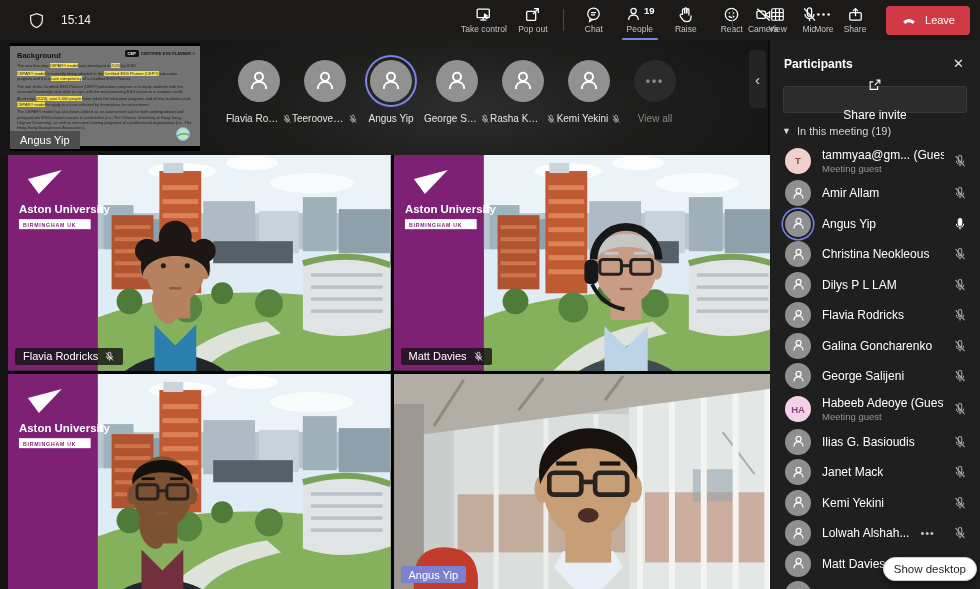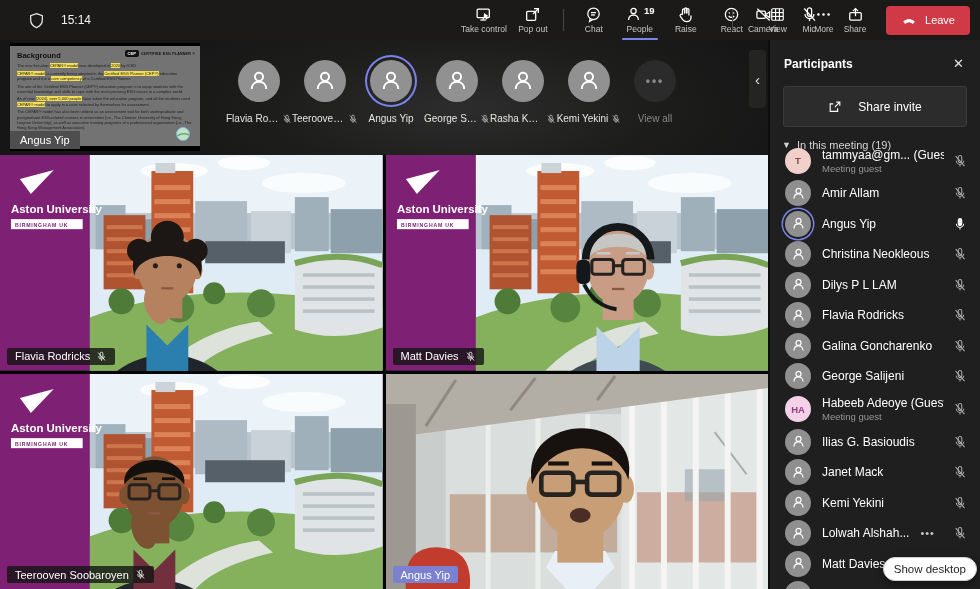--- a/index.html
+++ b/index.html
@@ -49,33 +49,33 @@
   .slide-title{font-size:7.5px;font-weight:bold;color:#111;margin:0 0 3px 0;}
   .slide-logo{position:absolute;top:4px;right:5px;display:flex;align-items:center;gap:2px;}
   .slide-logo-badge{background:#111;color:#fff;font-size:4px;font-weight:bold;padding:1px 3px;border-radius:2px;}
   .slide-logo-text{font-size:3.6px;font-weight:bold;color:#111;letter-spacing:0.2px;}
   .slide-body p{margin:0 0 2.5px 0;font-size:4px;line-height:1.3;color:#222;}
   .slide-body .hl{background:#f3df57;}
   .esg-globe{position:absolute;right:6px;bottom:4px;width:22px;height:16px;}
   .presenter-tag{position:absolute;left:0;bottom:2px;background:#4e4e4e;color:#fff;font-size:11px;padding:3px 10px;}
 
   
-  .grid{position:absolute;top:115px;left:0;width:768px;height:434px;display:grid;grid-template-columns:1fr 1fr;grid-template-rows:1fr 1fr;gap:3px;background:#060606;}
+  .grid{position:absolute;top:115px;left:8px;width:768px;height:434px;display:grid;grid-template-columns:1fr 1fr;grid-template-rows:1fr 1fr;gap:3px;background:#060606;}
   .tile{position:relative;overflow:hidden;background:#1f1f1f;cursor:pointer;}
   .tile svg{width:100%;height:100%;}
   .tile-label{position:absolute;left:7px;bottom:6px;background:rgba(22,22,22,0.82);color:#fff;font-size:11px;padding:2.5px 8px;border-radius:2px;display:flex;align-items:center;gap:6px;white-space:nowrap;}
   .tile-label .icn{width:11px;height:11px;color:#fff;}
   .tile-label.speaking{background:#7b81ce;}
 
   
   .panel{position:absolute;left:770px;top:40px;width:210px;height:549px;background:#1f1f1f;}
   .panel-header{display:flex;align-items:center;justify-content:space-between;padding:14px 14px 4px 14px;}
   .panel-title{font-size:12px;font-weight:bold;color:#fff;margin:0;}
   .panel-close{background:none;border:none;color:#e8e6e3;font-size:13px;cursor:pointer;padding:2px;font-family:inherit;}
-  .share-invite{margin:9px 13px 4px 13px;width:184px;height:41px;background:#2d2c2c;border:1px solid #3b3a39;border-radius:3px;color:#fff;font-size:12px;display:flex;align-items:center;justify-content:center;gap:16px;cursor:pointer;font-family:inherit;}
+  .share-invite{margin:9px 13px 4px 13px;width:184px;height:27px;background:#2d2c2c;border:1px solid #3b3a39;border-radius:3px;color:#fff;font-size:12px;display:flex;align-items:center;justify-content:center;gap:16px;cursor:pointer;font-family:inherit;flex-direction:column;}
   .share-invite .icn{width:14px;height:14px;}
   .section-header{display:flex;align-items:center;gap:6px;padding:8px 14px 4px 12px;color:#d6d4d2;font-size:11px;cursor:pointer;}
   .sec-caret{font-size:9px;color:#d6d4d2;}
   .p-list{position:absolute;top:103px;left:0;right:0;bottom:0;overflow:hidden;}
   .p-row{display:flex;align-items:center;gap:9px;height:30.5px;padding:0 13px;cursor:pointer;}
   .p-row.tall{height:35px;}
   .p-avatar-wrap{width:30px;height:30px;flex:none;display:flex;align-items:center;justify-content:center;border-radius:50%;}
   .p-avatar-wrap.speaking{box-shadow:0 0 0 1.5px #7b83eb;}
   .p-avatar{width:26px;height:26px;border-radius:50%;background:#8f8f8f;display:flex;align-items:center;justify-content:center;font-size:9.5px;font-weight:bold;}
   .p-avatar .icn{width:15px;height:15px;color:#fff;}
@@ -642,31 +642,20 @@
                 <rect x="-17" y="-5" width="14" height="9.5" rx="2"></rect>
                 <rect x="3" y="-5" width="14" height="9.5" rx="2"></rect>
                 <line x1="-3" y1="-1" x2="3" y2="-1"></line>
               </g>
               <path d="M-14 -9 h9" stroke="#14100e" stroke-width="1.8" fill="none"></path>
               <path d="M5 -9 h9" stroke="#14100e" stroke-width="1.8" fill="none"></path>
               <path d="M-4 14 h8" stroke="#8a5744" stroke-width="1.5" fill="none"></path>
               <ellipse cx="-7" cy="25" rx="8" ry="13" fill="#7d5233" transform="rotate(-18 -7 25)"></ellipse>
             </g>
   </svg>
-          <div class="tile-label">
-            <span>Teerooven Soobaroyen</span>
-            <svg class="icn" viewBox="0 0 16 16">
-              <g fill="none" stroke="currentColor" stroke-width="1.2">
-                <rect x="6" y="1.8" width="4" height="8" rx="2"></rect>
-                <path d="M3.8 7.6 a4.2 4.2 0 0 0 8.4 0"></path>
-                <line x1="8" y1="12" x2="8" y2="14.2"></line>
-                <line x1="3" y1="2.4" x2="13.2" y2="13.8"></line>
-              </g>
-            </svg>
-          </div>
         </div>
         <div class="tile">
           <svg viewBox="0 0 384 215" preserveAspectRatio="none">
     <rect width="384" height="215" fill="#c9cecd"></rect>
     <rect x="236" y="0" width="148" height="215" fill="#e3e7e6"></rect>
     <rect x="252" y="118" width="120" height="70" fill="#b2654a" opacity="0.45"></rect>
     <rect x="300" y="95" width="44" height="32" fill="#9aa7ad" opacity="0.6"></rect>
     <line x1="330" y1="58" x2="362" y2="100" stroke="#8d9396" stroke-width="2" opacity="0.7"></line>
     <rect x="244" y="0" width="6" height="215" fill="#f4f5f3"></rect>
             <rect x="276" y="0" width="6" height="215" fill="#f4f5f3"></rect>

